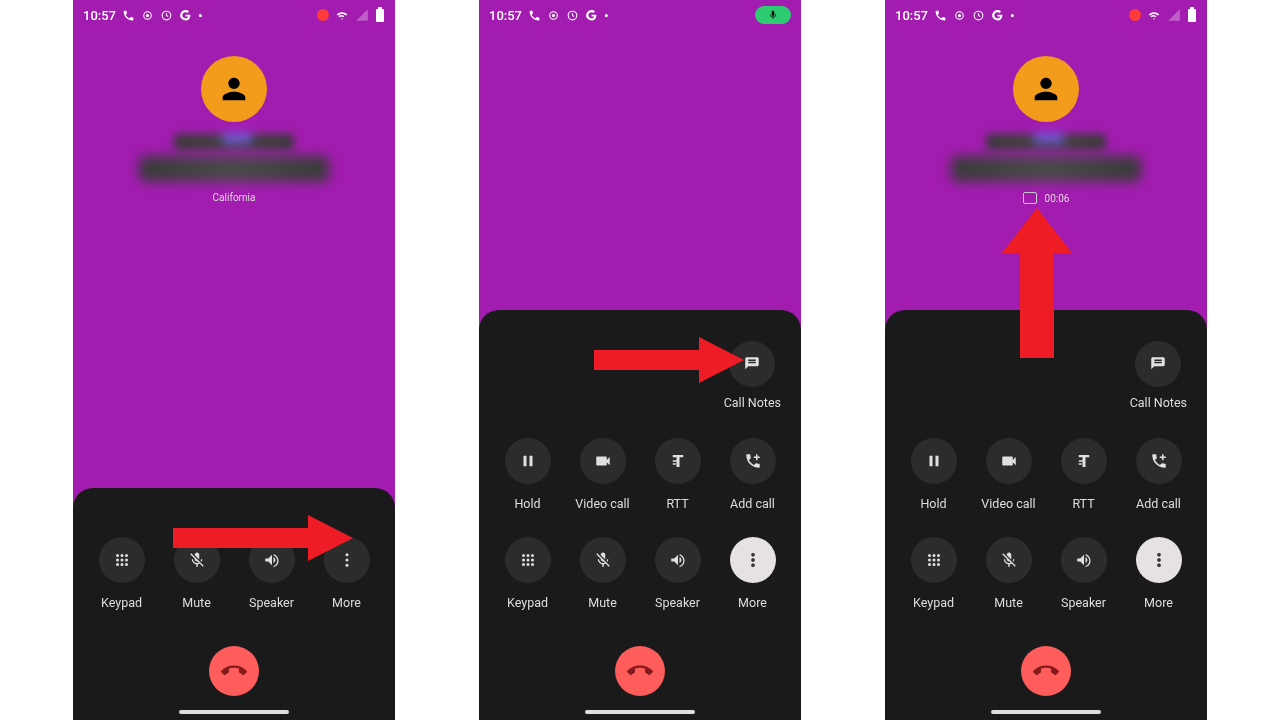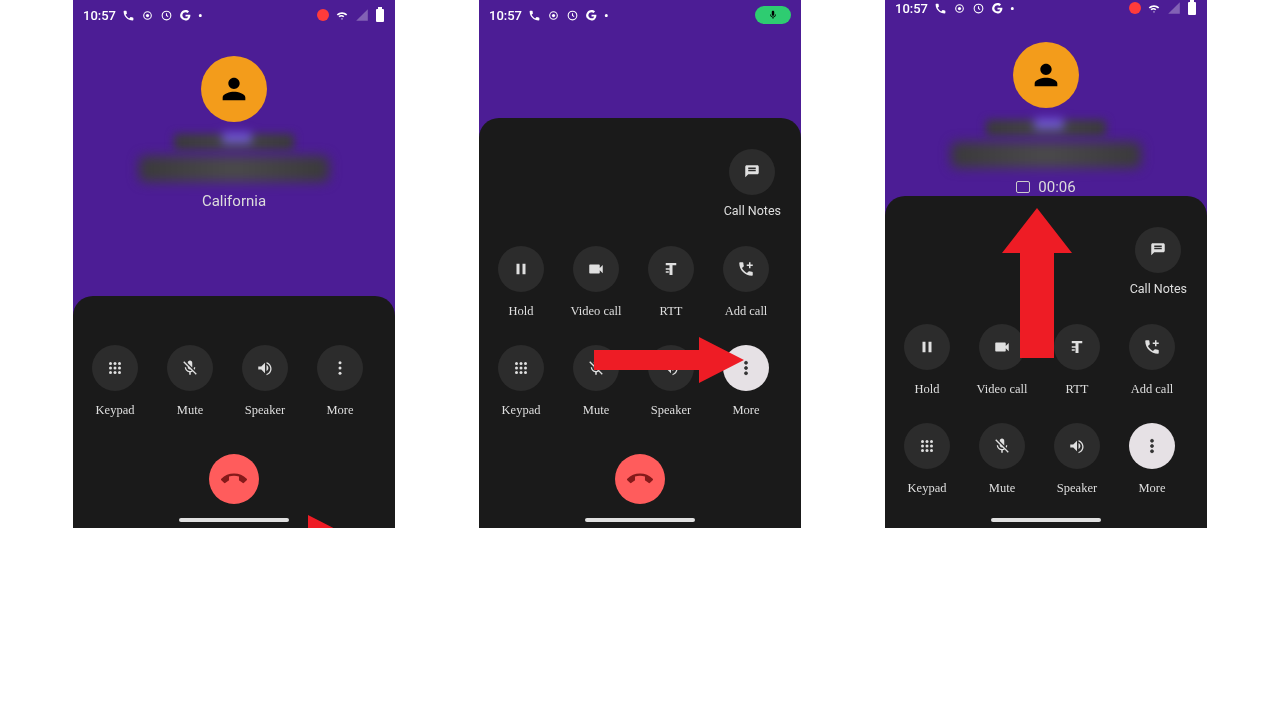--- a/index.html
+++ b/index.html
@@ -15,22 +15,22 @@
 
   .wrap {
     display: flex;
     gap: 84px;
     justify-content: center;
     padding-top: 0px;
   }
 
   .phone {
     width: 322px;
-    height: 528px;
-    background: #4c1d95;
+    height: 720px;
+    background: #a21caf;
     color: #e4e4e4;
     border-radius: 0;
     position: relative;
     display: flex;
     flex-direction: column;
     overflow: hidden;
   }
 
   
   .statusbar {
@@ -89,21 +89,21 @@
   }
   .blur-number {
     margin-top: 6px;
     width: 190px; height: 26px;
     background: linear-gradient(90deg,#3a3a3a, #4a4a4a, #3a3a3a);
     filter: blur(6px);
     border-radius: 6px;
   }
   .meta {
     margin-top: 10px;
-    font-size: 15px;
+    font-size: 10px;
     color: #dcdcdc;
     display: flex; align-items: center; gap:8px;
   }
   .meta .sq { width:12px; height:10px; border:1.5px solid #ccc; border-radius:2px; display:inline-block; }
 
   
   .panel {
     margin-top: auto;
     background: #1a1a1a;
     border-top-left-radius: 20px;
@@ -115,24 +115,23 @@
   }
   .call-notes-row {
     display:flex; justify-content:flex-end;
     padding: 0 10px 2px 10px;
   }
   .call-notes {
     display:flex; flex-direction:column; align-items:center; gap:8px;
   }
   .row {
     display: flex;
-    justify-content: flex-start;
+    justify-content: center;
     gap: 11px;
     margin-top: 18px;
-    font-family: Liberation Serif, serif;
   }
   .btn {
     display: flex;
     flex-direction: column;
     align-items: center;
     gap: 12px;
     width: 64px;
   }
   .circle {
     width: 46px; height: 46px;

